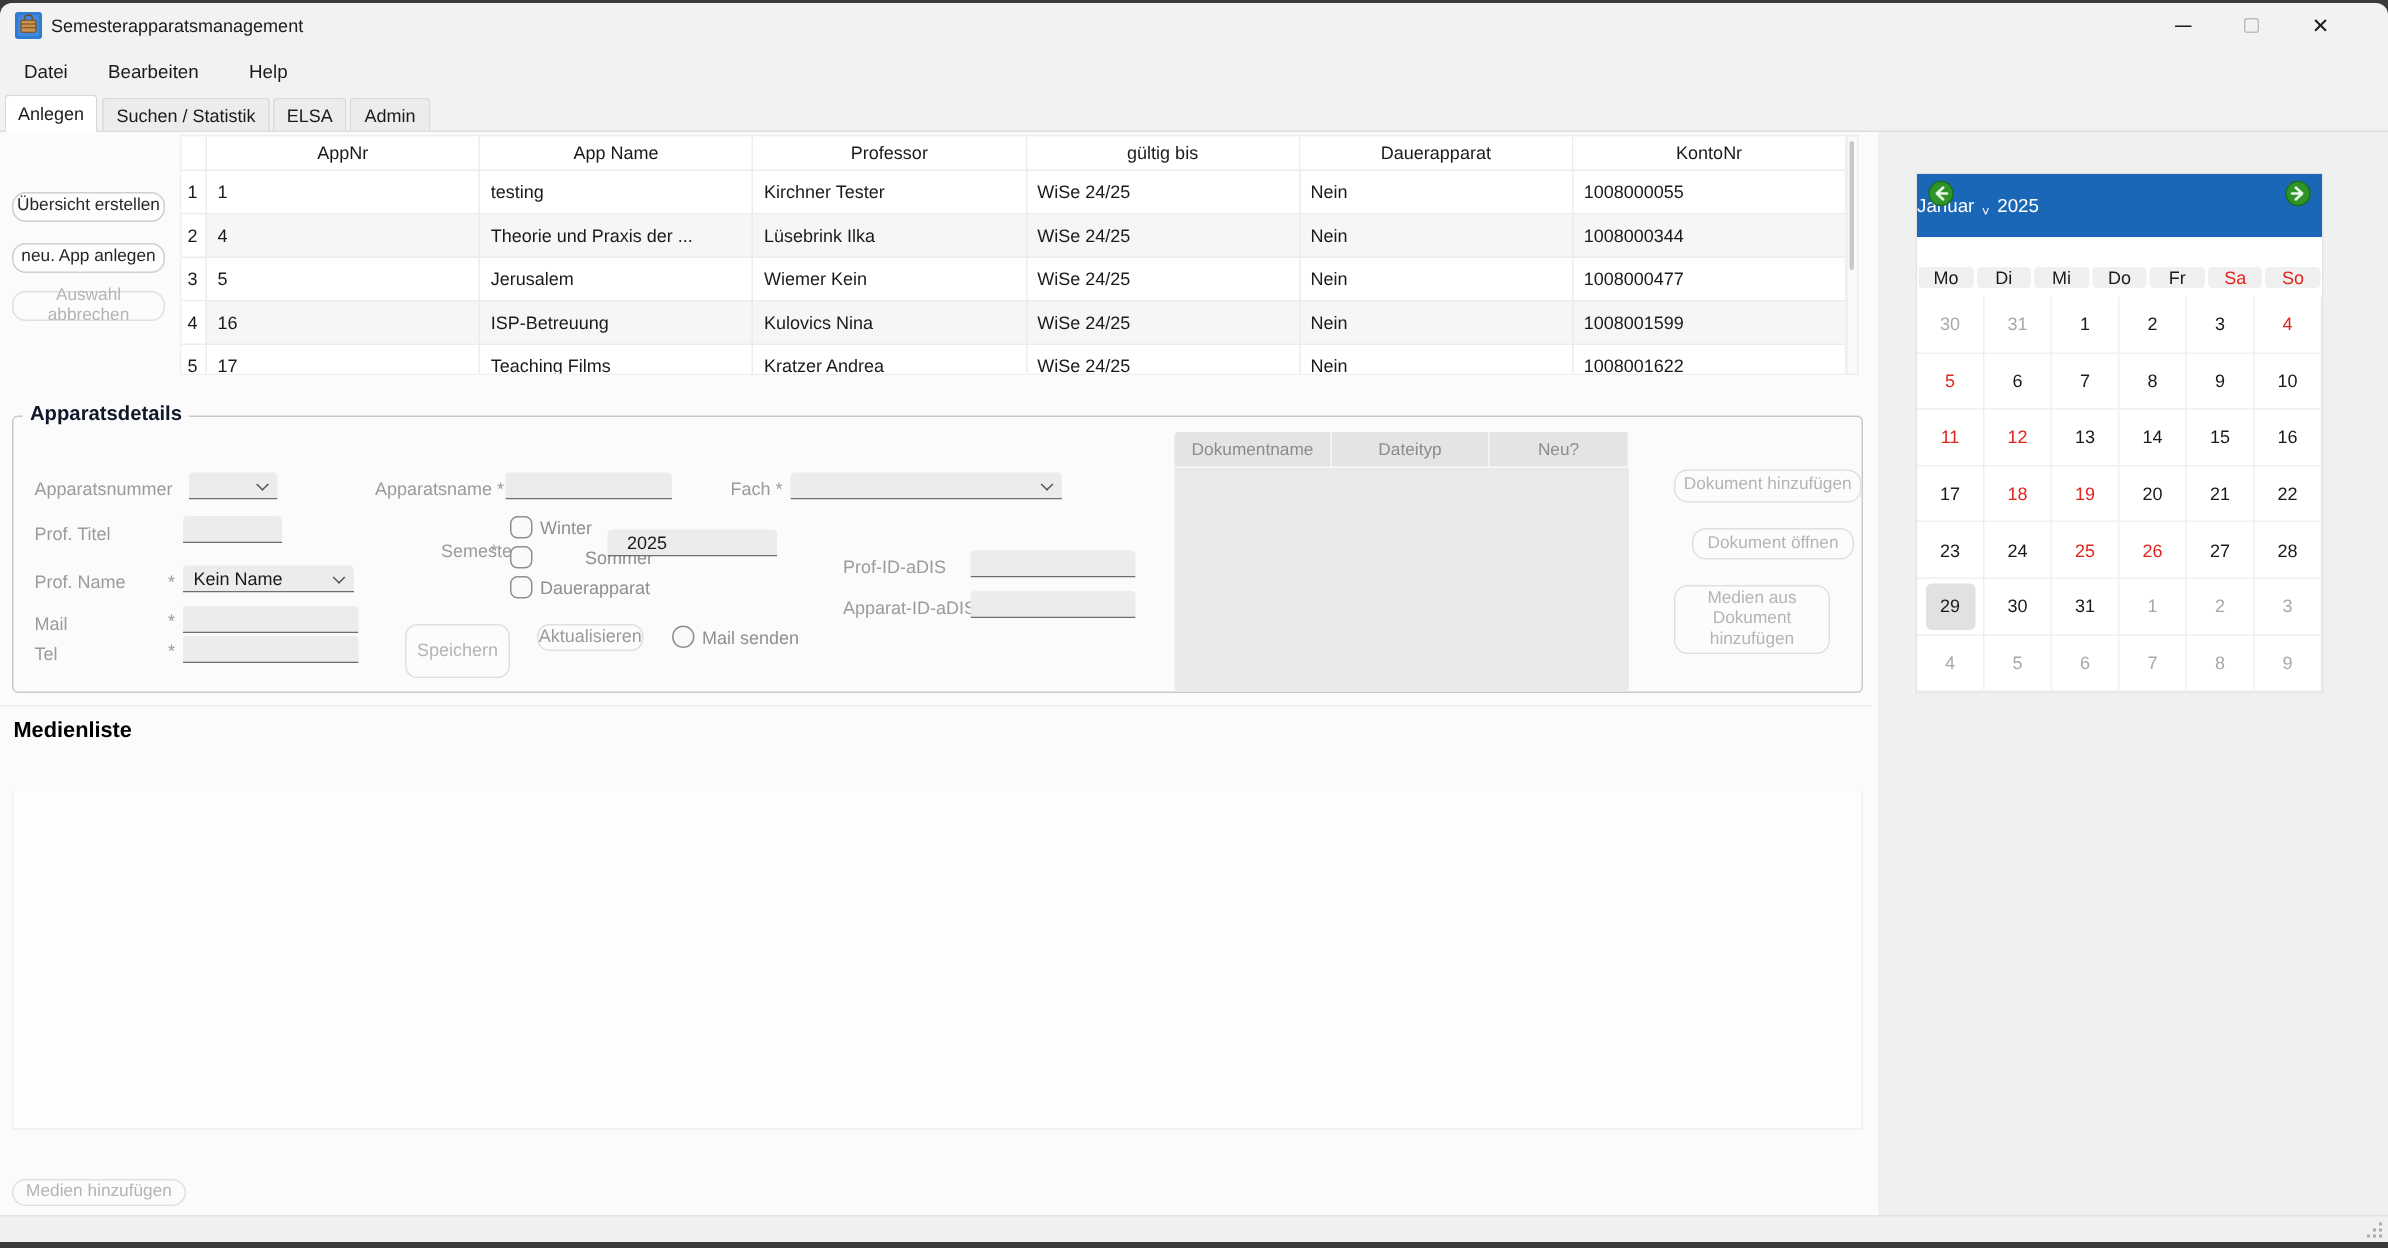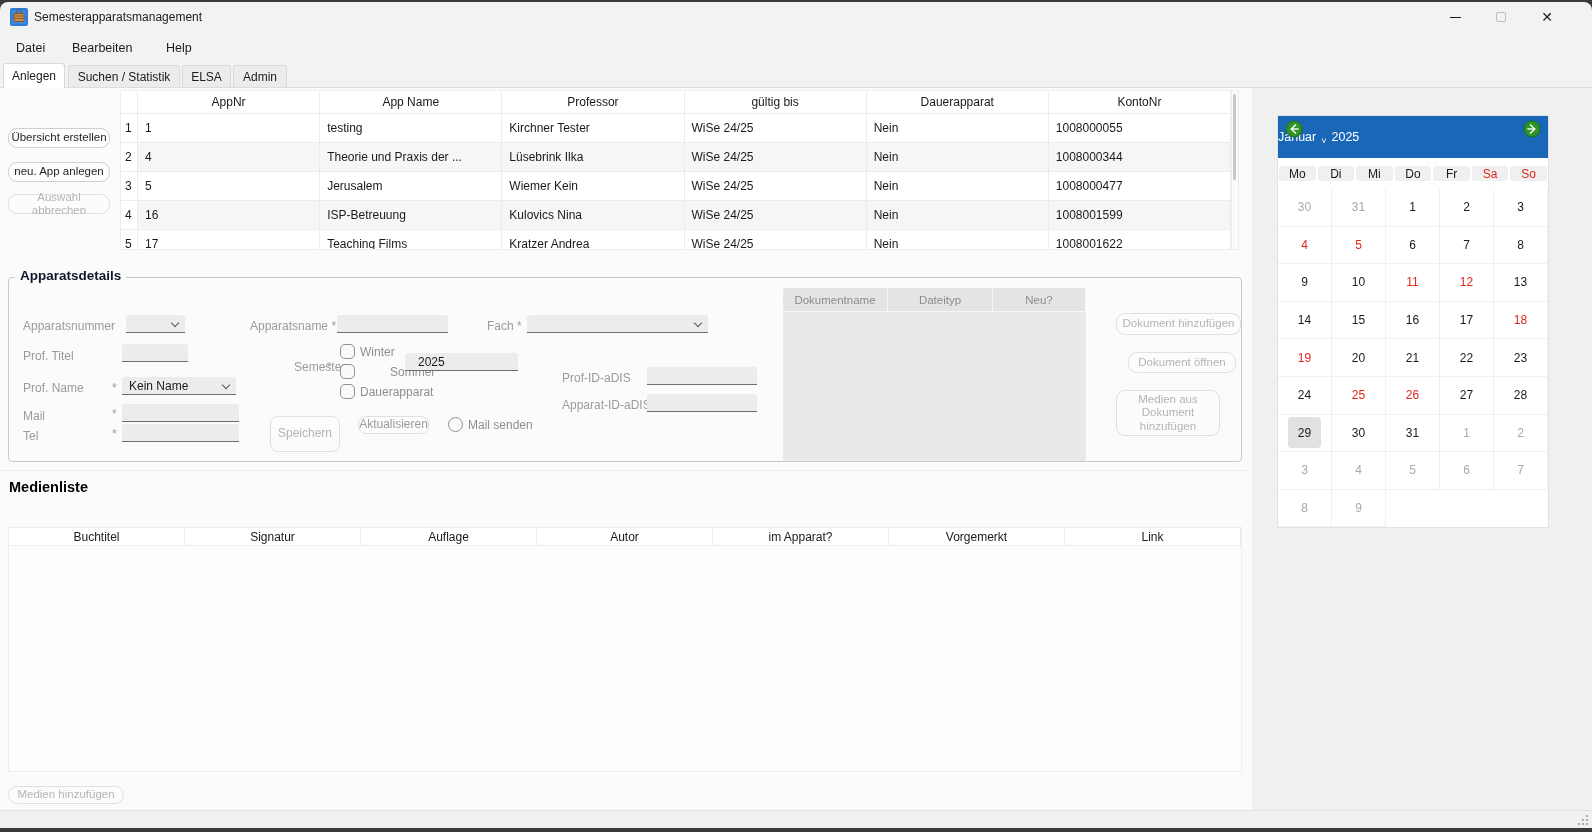--- a/index.html
+++ b/index.html
@@ -47,24 +47,24 @@
   .apps-row > div.rownum { padding-left:4px; background:#fff; }
   .apps-scroll { position:absolute; left:1232px; top:90px; width:7px; height:160px; background:#fafafa; border:1px solid #ececec; border-left:none; }
   .apps-thumb { position:absolute; left:1px; top:3px; width:3px; height:86px; background:#c9c9c9; border-radius:2px; }
 
   
   .calendar { position:absolute; left:1277px; top:115px; width:272px; background:#fff; border:1px solid #e2e2e2; }
   .cal-header { position:relative; height:42px; background:#1a67b8; color:#fff; display:flex; align-items:center; justify-content:flex-start; font-weight:normal; font-size:12.5px; gap:5px; }
   .cal-nav { position:absolute; top:4px; width:18px; height:18px; cursor:pointer; }
   .cal-nav.prev { left:7px; } .cal-nav.next { right:7px; }
   .cal-caret { font-size:9px; margin-top:7px; }
-  .cal-weekdays { display:grid; grid-template-columns:repeat(7,1fr); height:31px; background:#fff; padding:8px 1px; gap:2px; }
+  .cal-weekdays { display:grid; grid-template-columns:repeat(7,1fr); height:31px; background:#fff; padding:20px 1px; gap:2px; }
   .cal-weekday { background:#f0f0f0; border-radius:3px; display:flex; align-items:center; justify-content:center; font-size:12px; color:#1a1a1a; }
   .cal-weekday.weekend { color:#e0251c; }
-  .cal-grid { display:grid; grid-template-columns:repeat(5,1fr); grid-auto-rows:37.6px; }
+  .cal-grid { display:grid; grid-template-columns:repeat(6,1fr); grid-auto-rows:37.6px; }
   .cal-day { display:flex; align-items:center; justify-content:center; font-size:12px; color:#1a1a1a; border-right:1px solid #f0f0f0; border-bottom:1px solid #f0f0f0; }
   .cal-day span { display:flex; align-items:center; justify-content:center; width:33px; height:31px; border-radius:4px; }
   .cal-day.muted { color:#a8a8a8; }
   .cal-day.weekend { color:#e0251c; }
   .cal-day.selected span { background:#e1e1e1; }
 
   
   .split { position:absolute; left:0; top:470px; width:1248px; height:1px; background:#ececec; }
   .groupbox { position:absolute; left:8px; top:277px; width:1234px; height:185px; border:1px solid #c9c9c9; border-radius:4px; }
   .groupbox-title { position:absolute; left:6px; top:-10px; background:#fbfbfb; padding:0 5px; font-size:13.5px; font-weight:bold; color:#0f172a; }
@@ -420,29 +420,20 @@
   </div>
 
   <div class="btn disabled" style="left:1116px; top:313px; width:125px; height:22px;">Dokument hinzufügen</div>
   <div class="btn disabled" style="left:1128px; top:352px; width:108px; height:21px;">Dokument öffnen</div>
   <div class="btn disabled" style="left:1116px; top:390px; width:104px; height:46px; padding:2px 6px;">Medien aus Dokument hinzufügen</div>
 
   <div class="split"></div>
 
   <div class="media-title">Medienliste</div>
   <div class="media-table">
-    <div class="media-header">
-      <div>Buchtitel</div>
-      <div>Signatur</div>
-      <div>Auflage</div>
-      <div>Autor</div>
-      <div>im Apparat?</div>
-      <div>Vorgemerkt</div>
-      <div>Link</div>
-    </div>
     <div class="media-body"></div>
   </div>
 
   <div class="btn disabled" style="left:8px; top:786px; width:116px; height:18px;text-align:right;">Medien hinzufügen</div>
 
   <div class="statusbar">
     <div class="grip">
       <i style="right:0; bottom:0;"></i>
         <i style="right:0; bottom:4px;"></i>
         <i style="right:0; bottom:8px;"></i>

